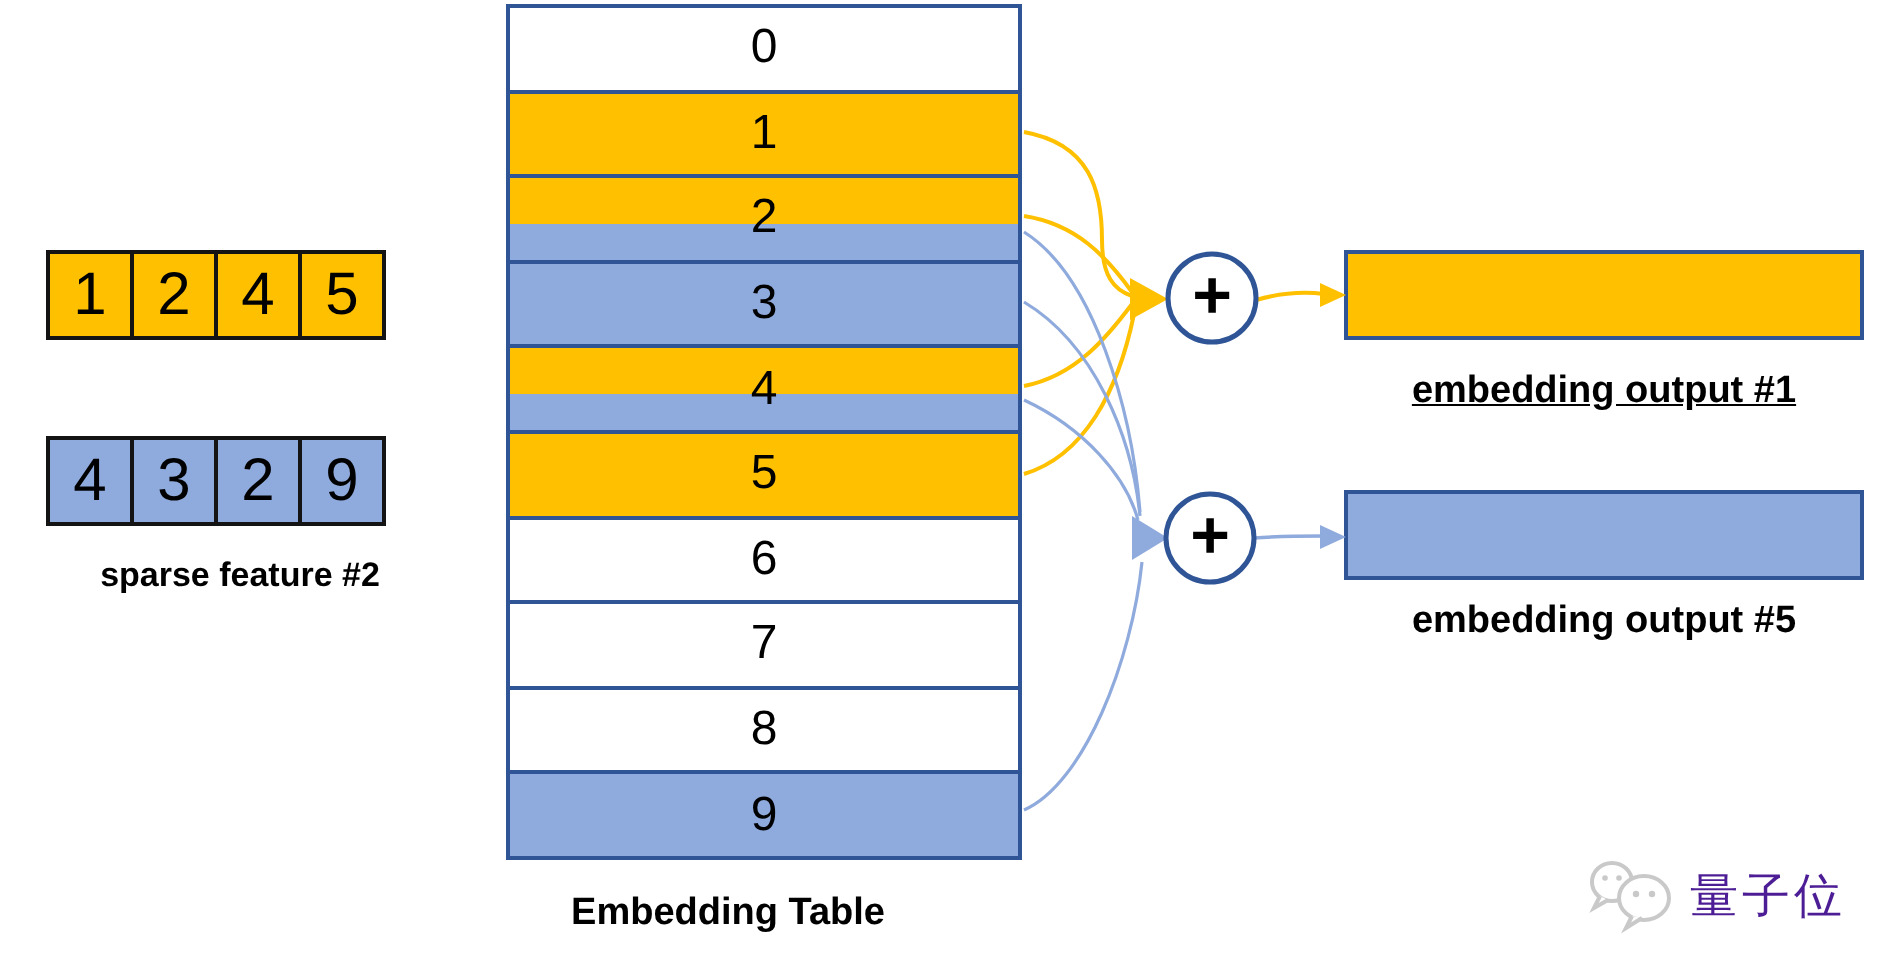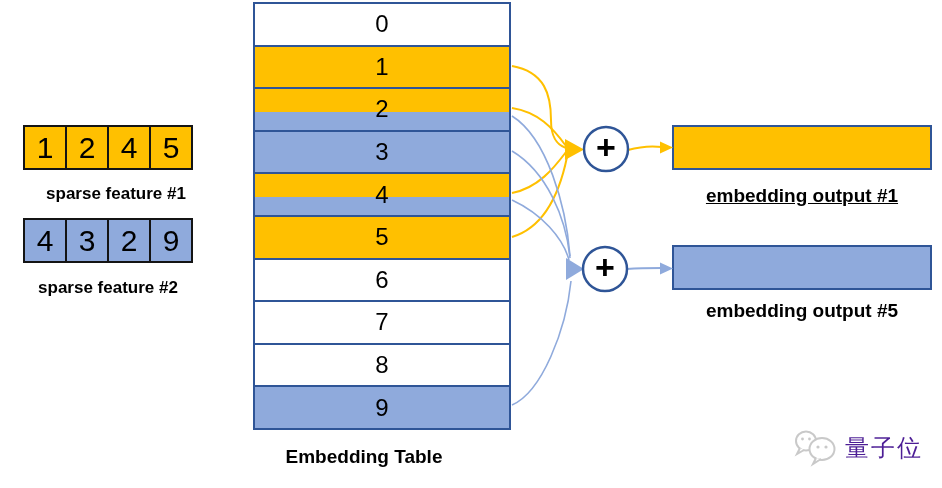--- a/index.html
+++ b/index.html
@@ -65,29 +65,28 @@
 <body>
 
 <div class="canvas">
 
   <div class="feature-boxes f1" style="left:23px;top:125px;">
     <div class="feature-cell">1</div>
     <div class="feature-cell">2</div>
     <div class="feature-cell">4</div>
     <div class="feature-cell">5</div>
   </div>
-  <div class="feature-label" style="left:8px;top:184px;">sparse feature #1</div>
 
   <div class="feature-boxes f2" style="left:23px;top:218px;">
     <div class="feature-cell">4</div>
     <div class="feature-cell">3</div>
     <div class="feature-cell">2</div>
     <div class="feature-cell">9</div>
   </div>
-  <div class="feature-label" style="left:0;top:278px;">sparse feature #2</div>
+  <div class="feature-label" style="left:12px;top:278px;">sparse feature #2</div>
 
   <div class="etable">
     <div class="row hl-none">0</div>
     <div class="row hl-f1">1</div>
     <div class="row hl-both">2</div>
     <div class="row hl-f2">3</div>
     <div class="row hl-both">4</div>
     <div class="row hl-f1">5</div>
     <div class="row hl-none">6</div>
     <div class="row hl-none">7</div>

